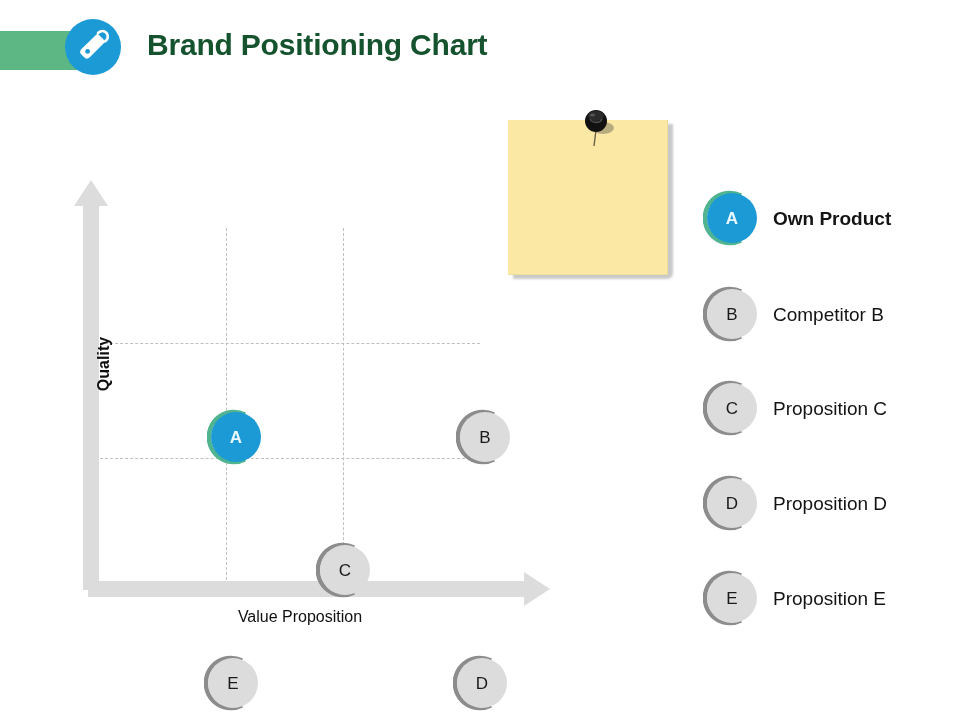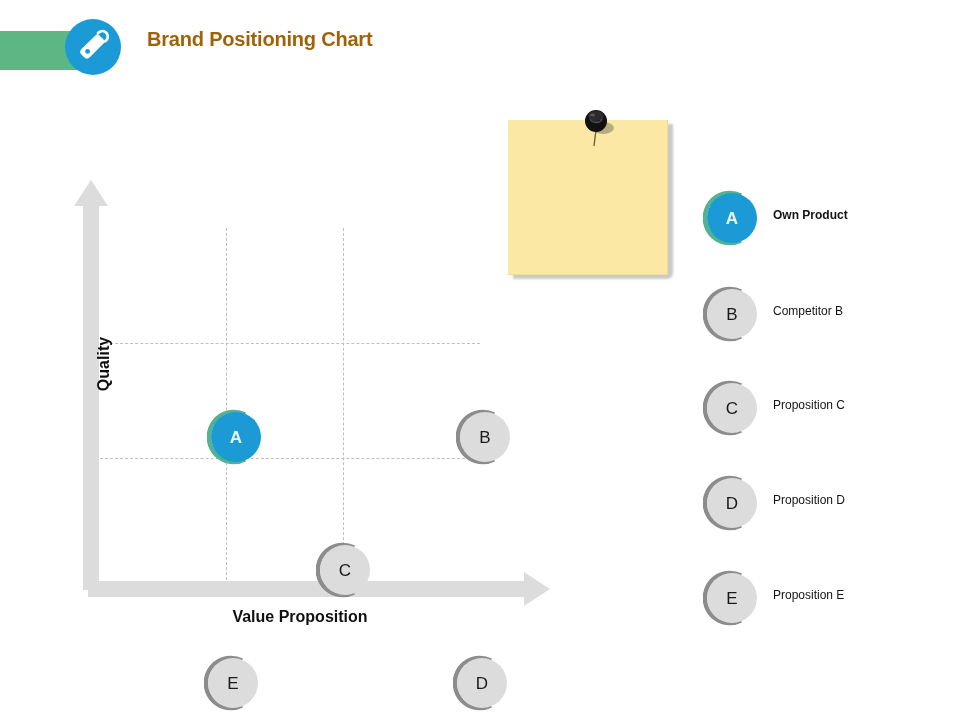--- a/index.html
+++ b/index.html
@@ -22,21 +22,21 @@
     position:absolute;left:67px;top:21px;width:52px;height:52px;
   }
   .header-icon .disc{
     position:absolute;left:0;top:0;width:52px;height:52px;border-radius:50%;
     background:#1c9ad6;
     box-shadow:0 0 0 2px #1c9ad6;
   }
   .header-icon svg{position:absolute;left:0;top:0;}
   .page-title{
     position:absolute;left:147px;top:28px;
-    font-size:20px;font-weight:bold;color:#a16207;
+    font-size:30px;font-weight:bold;color:#14532d;
     letter-spacing:-0.2px;white-space:nowrap;
   }
 
   
   .chart{position:absolute;left:60px;top:170px;width:480px;height:470px;}
 
   .axis-y{position:absolute;left:14px;top:10px;}
   .axis-x{position:absolute;left:28px;top:402px;}
 
   .grid-v{
@@ -47,21 +47,21 @@
   }
 
   .ylabel{
     position:absolute;left:-16px;top:185px;
     width:120px;text-align:center;
     font-size:16px;font-weight:bold;color:#101010;
     transform:rotate(-90deg);transform-origin:50% 50%;
   }
   .xlabel{
     position:absolute;left:90px;top:438px;width:300px;text-align:center;
-    font-size:16px;font-weight:bold;color:#101010;
+    font-size:16px;font-weight:normal;color:#101010;
   }
 
   
   .bubble{position:absolute;width:56px;height:56px;}
   .bubble .ring{
     position:absolute;left:0;top:0;width:56px;height:56px;
   }
   .bubble .face{
     position:absolute;left:4px;top:3px;width:50px;height:50px;border-radius:50%;
     background:#dcdcdc;
@@ -91,21 +91,21 @@
     text-align:center;font-size:11px;line-height:14px;color:#1e1e1e;
   }
   .pin{position:absolute;left:72px;top:-10px;width:40px;height:44px;}
 
   
   .legend{position:absolute;left:703px;top:190px;width:250px;}
   .legend-item{position:absolute;left:0;height:56px;width:250px;}
   .legend-item .bubble{left:0;top:0;}
   .legend-label{
     position:absolute;left:70px;top:18px;
-    font-size:12px;color:#141414;white-space:nowrap;
+    font-size:19px;color:#141414;white-space:nowrap;
   }
   .legend-label.strong{font-weight:bold;}
 </style>
 </head>
 <body>
 
 <div class="stage">
 
   <div class="header-bar"></div>
 

